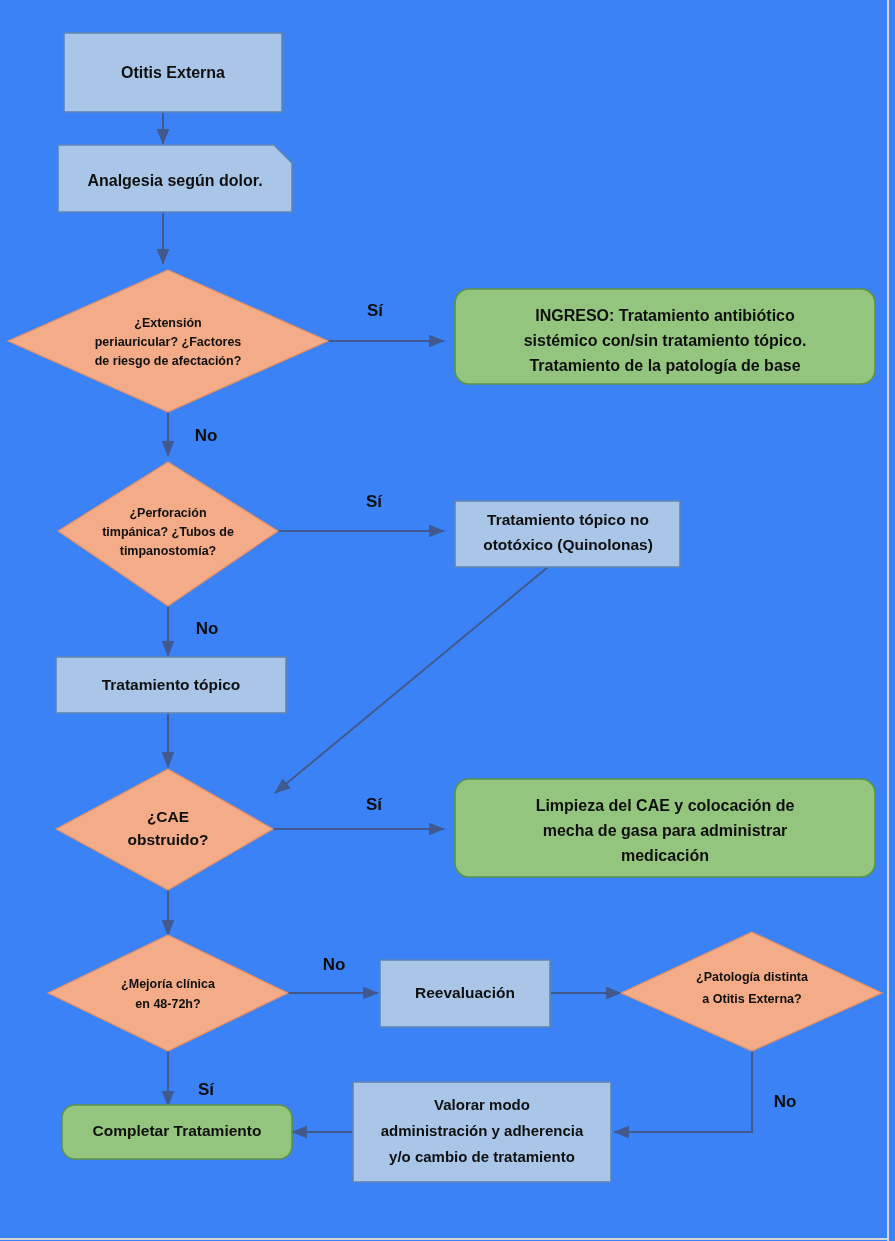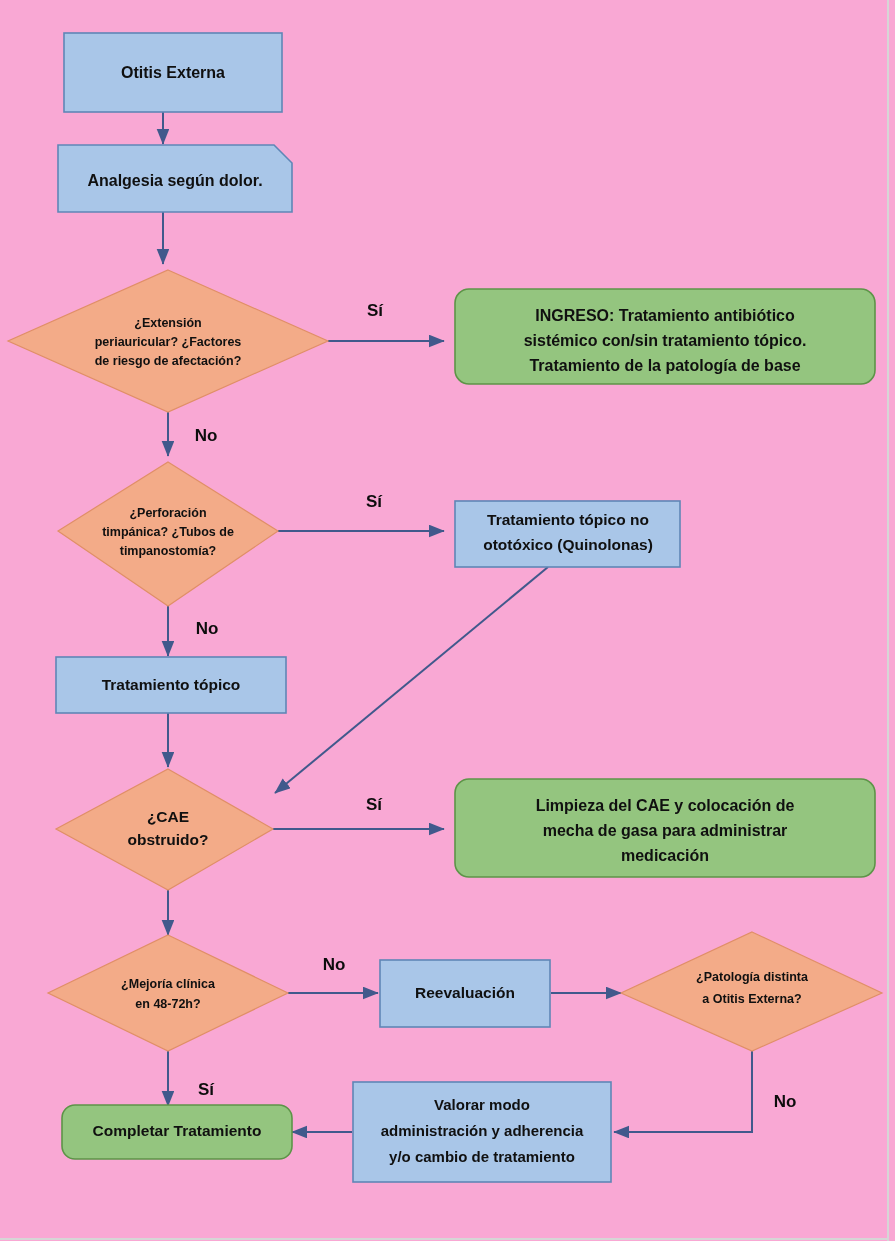--- a/index.html
+++ b/index.html
@@ -7,21 +7,21 @@
     padding: 0;
     background: #ffffff;
   }
   body {
     font-family: "Liberation Sans", sans-serif;
   }
   #canvas {
     position: relative;
     width: 895px;
     height: 1241px;
-    background: #f9a8d4;
+    background: #3b82f6;
     overflow: hidden;
   }
   #flow-svg {
     position: absolute;
     top: 0; left: 0;
     width: 895px;
     height: 1241px;
   }
   .node-text {
     font-family: "Liberation Sans", sans-serif;

